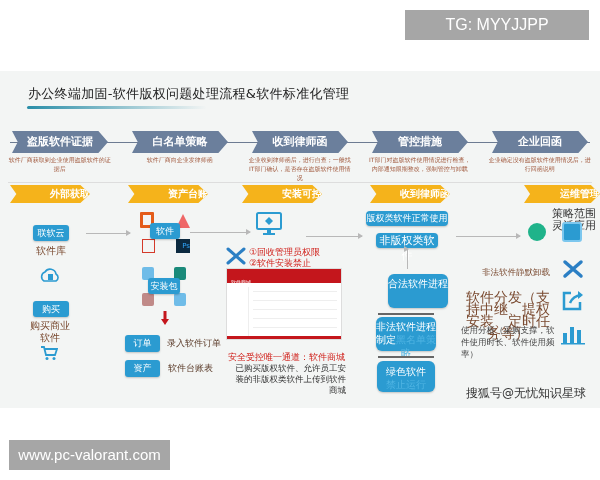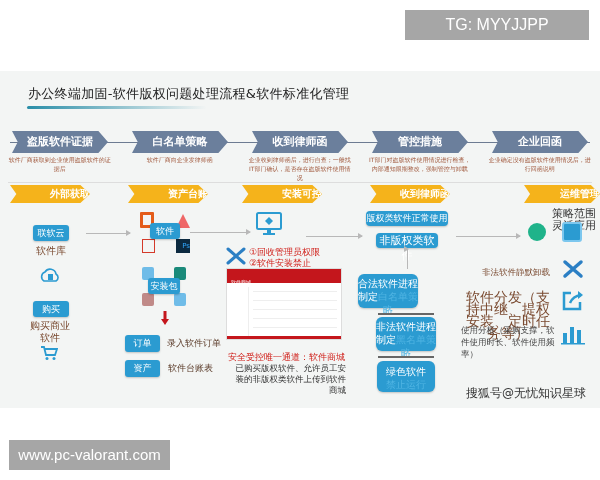--- a/index.html
+++ b/index.html
@@ -136,23 +136,22 @@
       <div class="store-foot"></div>
     </div>
     <div class="red-label" style="left:228px;top:281px;font-size:9px;">安全受控唯一通道：软件商城</div>
     <div class="dark-label" style="left:230px;top:292px;width:116px;text-align:right;font-size:8.5px;line-height:11px;">已购买版权软件、允许员工安装的非版权类软件上传到软件商城</div>
 
     <div class="gray-arrow" style="left:306px;top:165px;width:56px;"></div>
 
     <div class="bluebtn" style="left:366px;top:140px;width:82px;height:15px;line-height:15px;font-size:9px;border-radius:4px;">版权类软件正常使用</div>
     <div class="bluebtn" style="left:376px;top:162px;width:62px;height:15px;line-height:15px;font-size:11px;border-radius:4px;">非版权类软件</div>
     <div class="gray-arrow" style="left:407px;top:178px;width:1px;height:20px;background:#b8b8b8;"></div>
-    <div class="use-box" style="left:358px;top:203px;width:60px;height:34px;padding-top:3px;">
+    <div class="use-box" style="left:388px;top:203px;width:60px;height:34px;padding-top:3px;">
       <div>合法软件进程</div>
-      <div><span>制定</span><span class="faded">白名单策略</span></div>
     </div>
     <div class="hline" style="left:378px;top:242px;width:56px;"></div>
     <div class="use-box" style="left:376px;top:246px;width:60px;height:34px;padding-top:3px;">
       <div>非法软件进程</div>
       <div><span>制定</span><span class="faded">黑名单策略</span></div>
     </div>
     <div class="hline" style="left:378px;top:285px;width:56px;"></div>
     <div class="use-box" style="left:377px;top:290px;width:58px;height:31px;padding-top:4px;">
       <div>绿色软件</div>
       <div class="faded">禁止运行</div>

